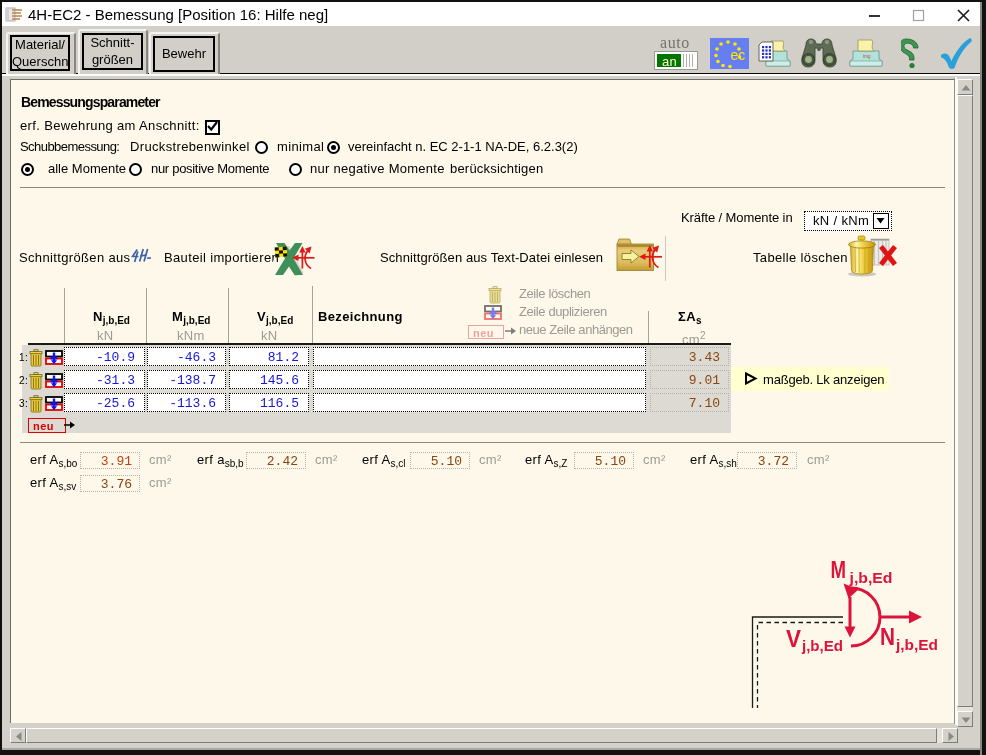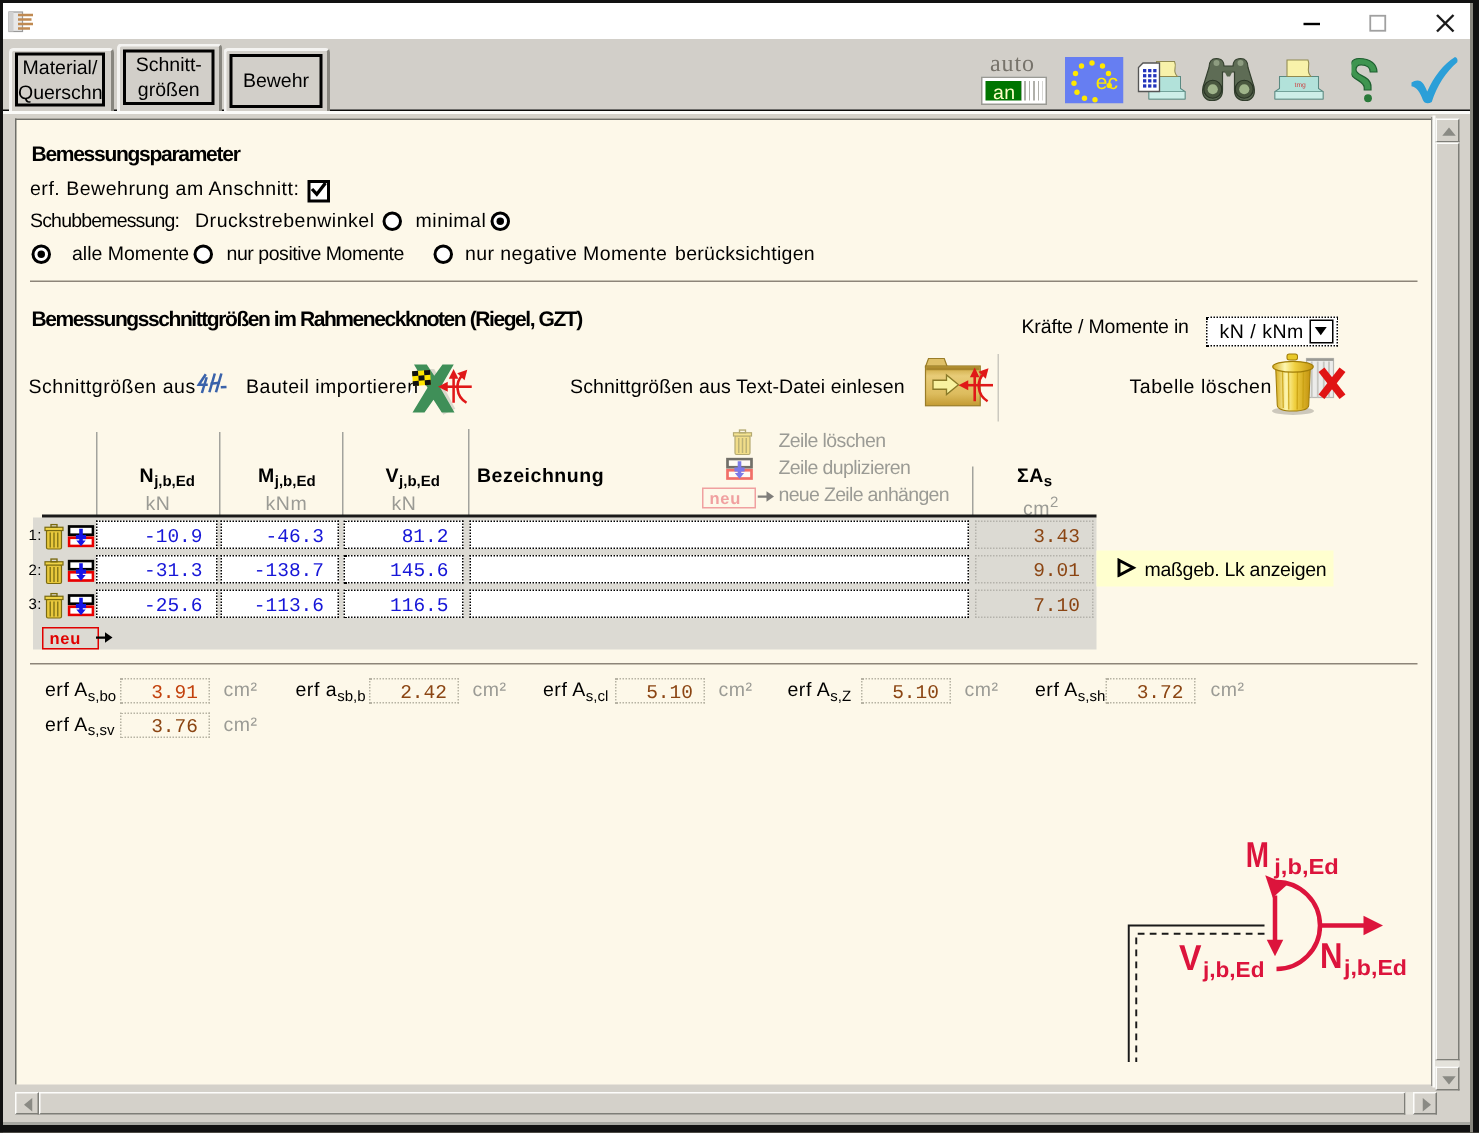--- a/index.html
+++ b/index.html
@@ -68,20 +68,21 @@
     <svg class="abs" style="left:3px;top:3px" width="19" height="19" viewBox="0 0 19 19">
       <rect x="1" y="3" width="9" height="13" fill="#e8e8e8" stroke="#9a9a9a" stroke-width="0.8"></rect>
       <rect x="1" y="3" width="3" height="13" fill="#d0d0d0"></rect>
       <g stroke="#c08a52" stroke-width="1.6">
         <line x1="7" y1="5" x2="17" y2="5"></line>
         <line x1="7" y1="8" x2="16" y2="8"></line>
         <line x1="7" y1="11" x2="17" y2="11"></line>
         <line x1="7" y1="14" x2="15" y2="14"></line>
       </g>
     </svg>
+    <div class="t" style="left:26px;top:6px;font-size:15px;letter-spacing:0;">4H-EC2 - Bemessung [Position 16: Hilfe neg]</div>
     <svg class="abs" style="left:860px;top:0px" width="120" height="24" viewBox="0 0 120 24">
       <line x1="7" y1="14" x2="18" y2="14" stroke="#000" stroke-width="1.6"></line>
       <rect x="51.5" y="8.5" width="10" height="10" fill="none" stroke="#a0a0a0" stroke-width="1.2"></rect>
       <g stroke="#1a1a1a" stroke-width="1.6">
         <line x1="96" y1="8" x2="107" y2="19"></line>
           <line x1="107" y1="8" x2="96" y2="19"></line>
       </g>
     </svg>
   </div>
 
@@ -168,32 +169,32 @@
   <div class="chk" style="left:205px;top:120px;"></div>
   <svg class="abs" style="left:205px;top:119px;" width="15" height="15" viewBox="0 0 15 15">
     <path d="M3 7 L6.2 10.5 L12 3" fill="none" stroke="#000" stroke-width="2.2"></path>
   </svg>
 
   <div class="t" style="left:20px;top:140px;letter-spacing:-0.55px;">Schubbemessung:</div>
   <div class="t" style="left:130px;top:140px;">Druckstrebenwinkel</div>
   <div class="radio" style="left:255px;top:141px;"></div>
   <div class="t" style="left:277px;top:140px;">minimal</div>
   <div class="radio on" style="left:327px;top:141px;"></div>
+  <div class="t" style="left:348px;top:140px;letter-spacing:0;">vereinfacht n. EC 2-1-1 NA-DE, 6.2.3(2)</div>
 
   <div class="radio on" style="left:21px;top:163px;"></div>
   <div class="t" style="left:48px;top:162px;letter-spacing:0;">alle Momente</div>
   <div class="radio" style="left:129px;top:163px;"></div>
   <div class="t" style="left:151px;top:162px;letter-spacing:-0.3px;">nur positive Momente</div>
   <div class="radio" style="left:289px;top:163px;"></div>
   <div class="t" style="left:310px;top:162px;letter-spacing:0.27px;">nur negative Momente</div>
   <div class="t" style="left:450px;top:162px;letter-spacing:0.2px;">berücksichtigen</div>
 
   <div class="sep" style="left:20px;top:187px;width:925px;"></div>
 
-  <div class="t b" style="left:21px;top:205px;font-size:14px;letter-spacing:-0.95px;">Bemessungsschnittgrößen im Rahmeneckknoten (Riegel, GZT)</div>
   <div class="t" style="left:681px;top:211px;letter-spacing:-0.1px;">Kräfte / Momente in</div>
   <div class="abs" style="left:804px;top:211px;width:86px;height:18px;background:#fff;border:1px dotted #000;"></div>
   <div class="t" style="left:813px;top:214px;">kN / kNm</div>
   <div class="abs" style="left:873px;top:213px;width:14px;height:14px;background:#fff;border:1px solid #000;"></div>
   <svg class="abs" style="left:875px;top:216px;" width="11" height="9" viewBox="0 0 11 9">
     <path d="M1.5 2 L9.5 2 L5.5 7.5 Z" fill="#000"></path>
   </svg>
 
   <div class="t" style="left:19px;top:251px;">Schnittgrößen aus</div>
   <svg class="abs" style="left:131px;top:248px;" width="21" height="16" viewBox="0 0 21 16">

